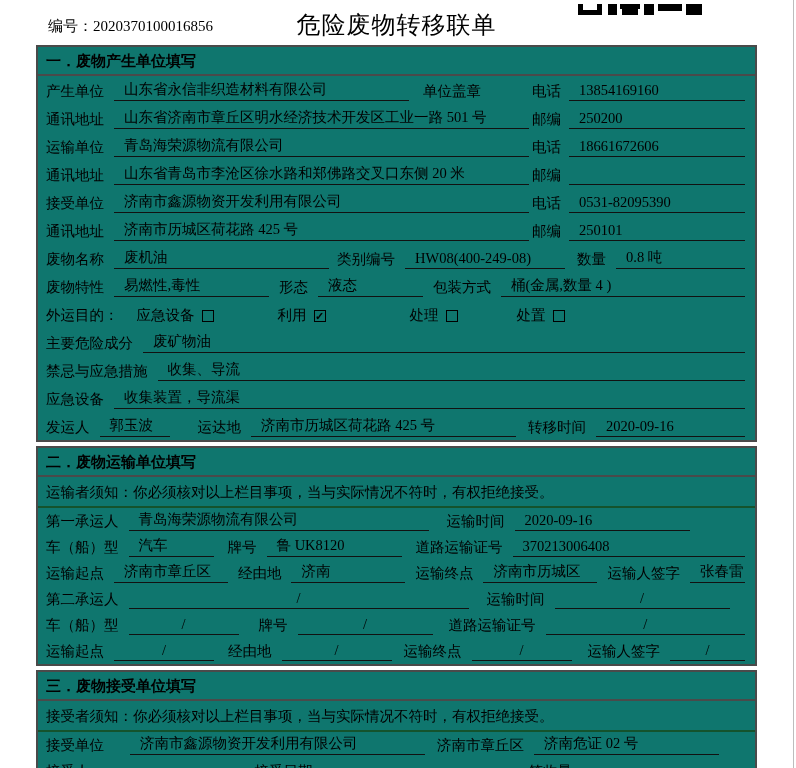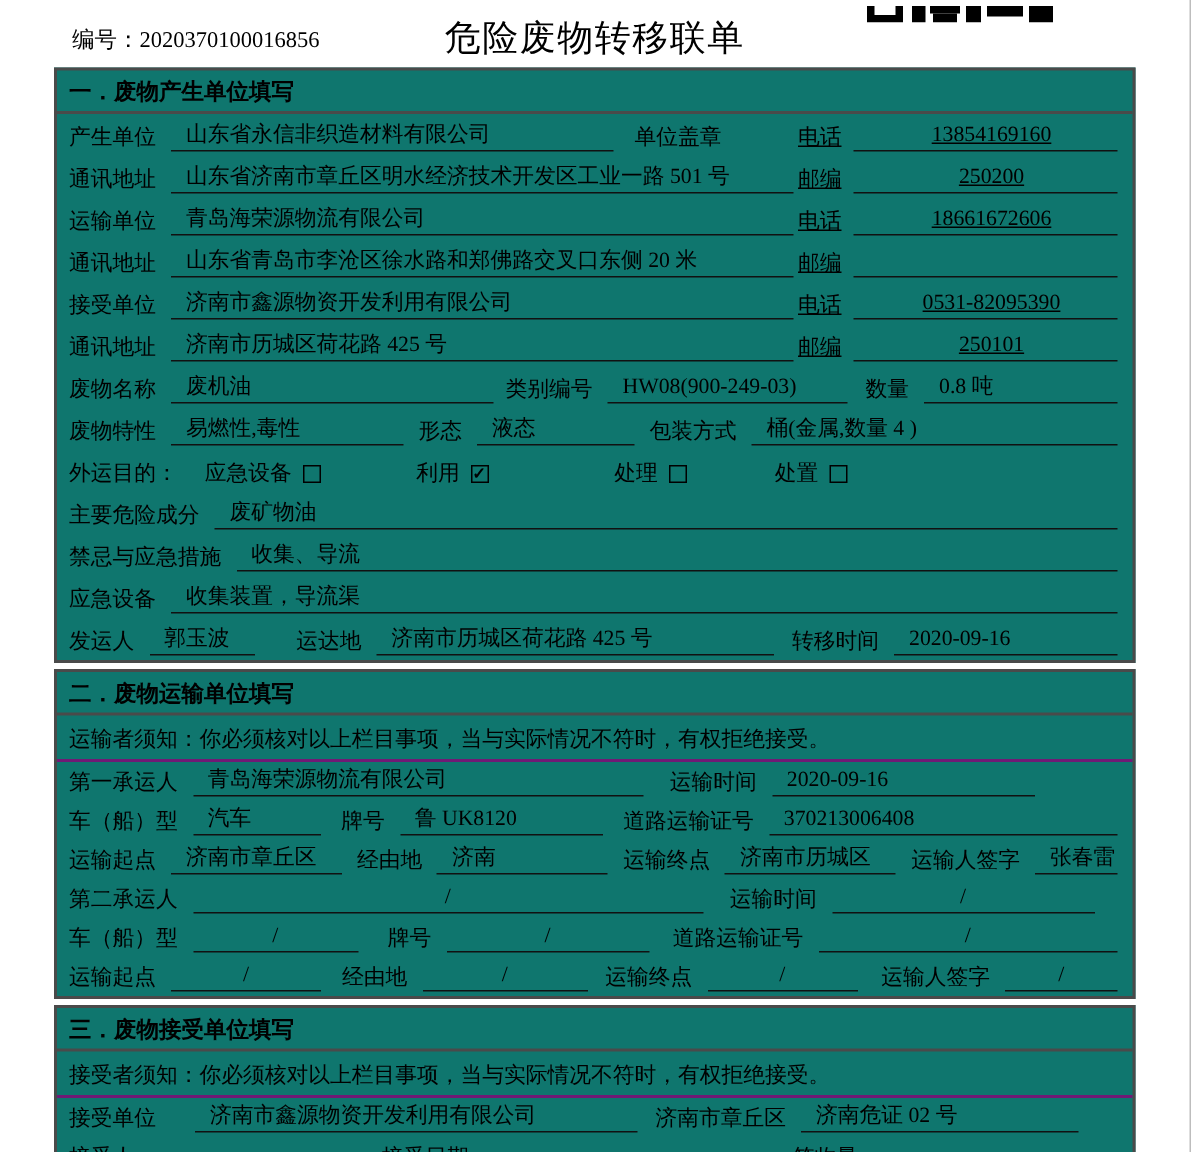--- a/index.html
+++ b/index.html
@@ -12,31 +12,31 @@
   .right-edge { position: absolute; right: 2px; top: 0; height: 768px; width: 1px; background: #bdbdbd; }
   .page { padding: 4px 39px 0 36px; position: relative; }
 
   .topbar { position: relative; height: 41px; }
   .serial { position: absolute; left: 12px; top: 13px; font-size: 15px; white-space: nowrap; }
   .title { text-align: center; font-size: 24px; font-weight: normal; padding-top: 5px; letter-spacing: 1px; }
   .qr { position: absolute; left: 542px; top: 0; width: 124px; height: 11px; }
 
   .box { border: 2px solid #4a4a4a; margin-bottom: 4px; background: #0f766e; }
   .sec-head { font-weight: bold; font-size: 15px; padding: 5px 8px 3px; border-bottom: 2px solid #4a4a4a; }
-  .notice { padding: 6px 8px 4px; border-bottom: 2px solid #701a75; }
+  .notice { padding: 6px 8px 4px; border-bottom: 2px solid #14532d; }
 
   .row { display: flex; align-items: flex-end; padding: 4px 10px 3px 8px; height: 28px; }
   .box.s2 .row, .box.s3 .row { height: 26px; }
   .lbl { white-space: nowrap; margin-right: 10px; }
   .val { border-bottom: 1px solid #111; white-space: nowrap; padding: 0 2px 1px 10px; overflow: hidden; min-height: 17px; }
   .val.ctr { text-align: center; padding-left: 2px; }
   .fill { flex: 1 1 auto; }
-  .rg { margin-left: auto; display: flex; align-items: flex-end; width: 213px; text-decoration: underline; }
+  .rg { margin-left: auto; display: flex; align-items: flex-end; width: 213px; }
   .rg .lbl { margin-right: 8px; }
-  .rg .val { flex: 1 1 auto; text-align: center; }
+  .rg .val { flex: 1 1 auto; }
 
   .opt { white-space: nowrap; display: inline-flex; align-items: center; }
   .cbox {
     display: inline-block; width: 12px; height: 12px; border: 1.5px solid #000;
     line-height: 11px; text-align: center; font-size: 11px; font-weight: bold;
     margin-left: 7px; vertical-align: -1px;
   }
 
   
   .w70{width:70px}.w85{width:85px}.w100{width:100px}.w105{width:105px}.w110{width:110px}
@@ -123,21 +123,21 @@
       <span class="rg">
         <span class="lbl">邮编</span>
         <span class="val">250101</span>
       </span>
     </div>
 
     <div class="row">
       <span class="lbl">废物名称</span>
       <span class="val w215">废机油</span>
       <span class="lbl ml8">类别编号</span>
-      <span class="val w160">HW08(900-249-03)</span>
+      <span class="val w160">HW08(400-249-08)</span>
       <span class="lbl ml12">数量</span>
       <span class="val fill">0.8 吨</span>
     </div>
 
     <div class="row">
       <span class="lbl">废物特性</span>
       <span class="val w155">易燃性,毒性</span>
       <span class="lbl ml10">形态</span>
       <span class="val w105">液态</span>
       <span class="lbl ml10">包装方式</span>

